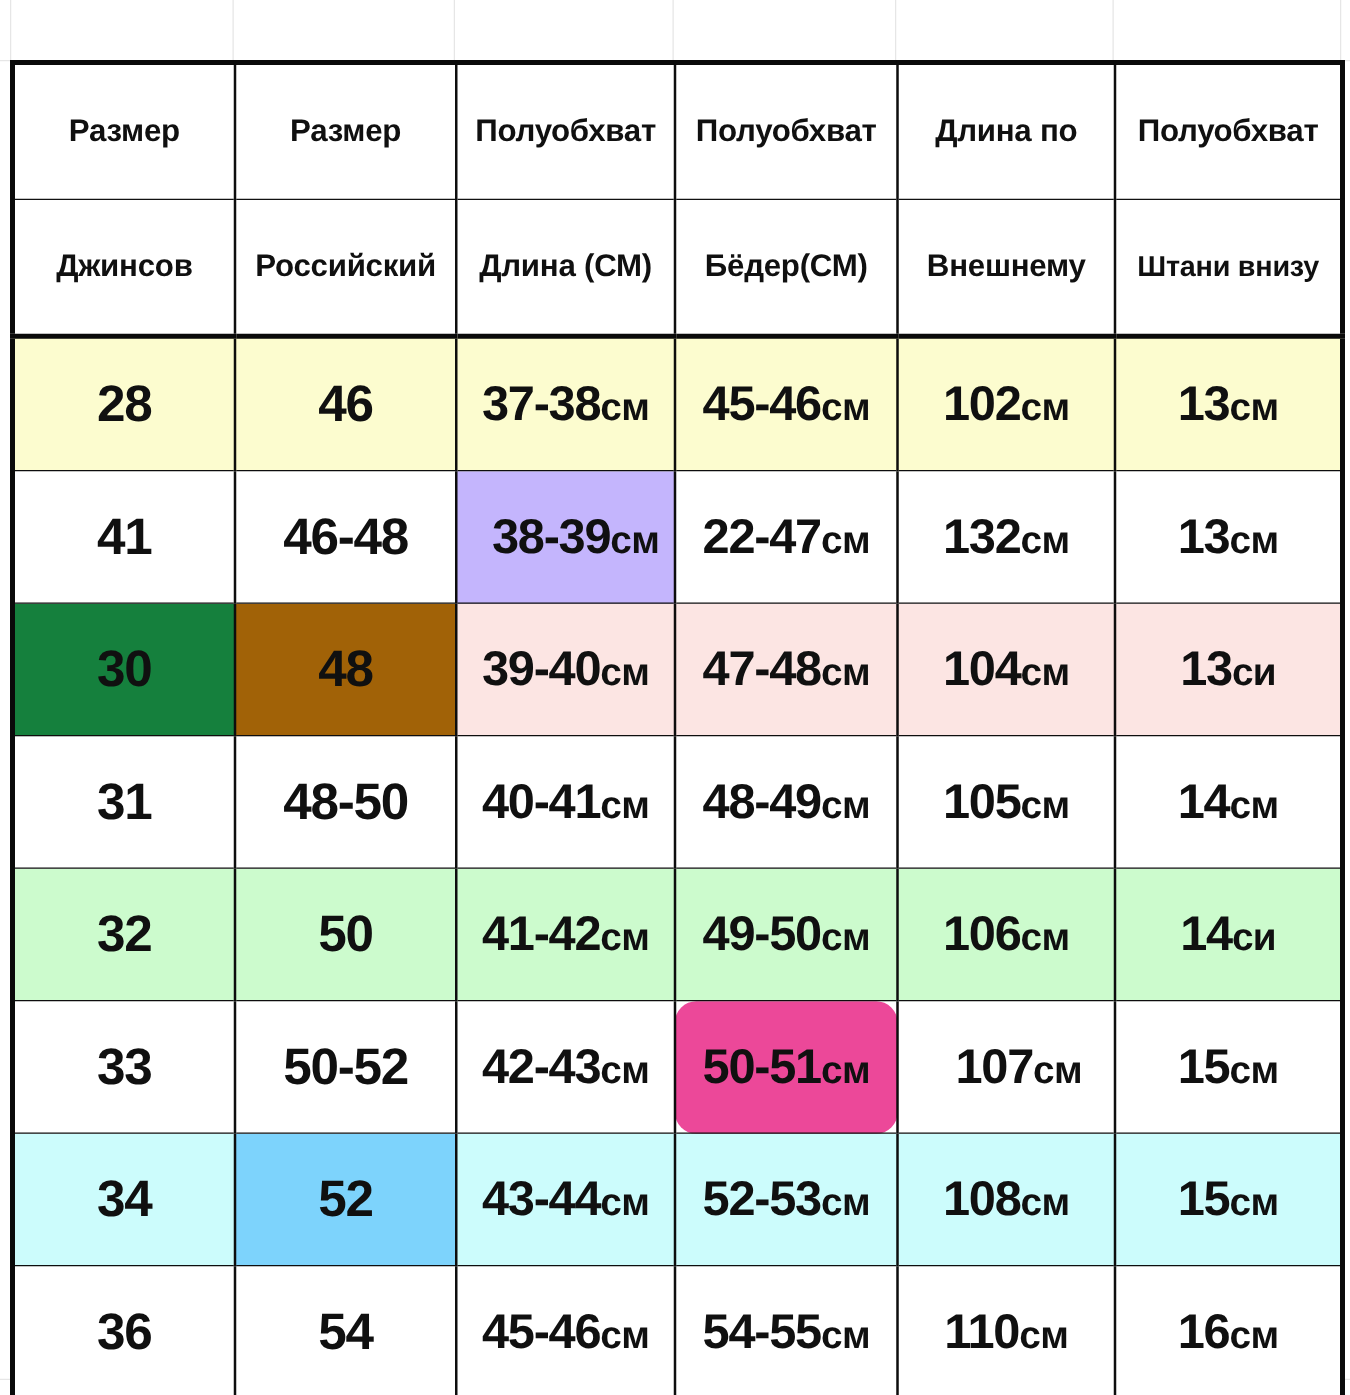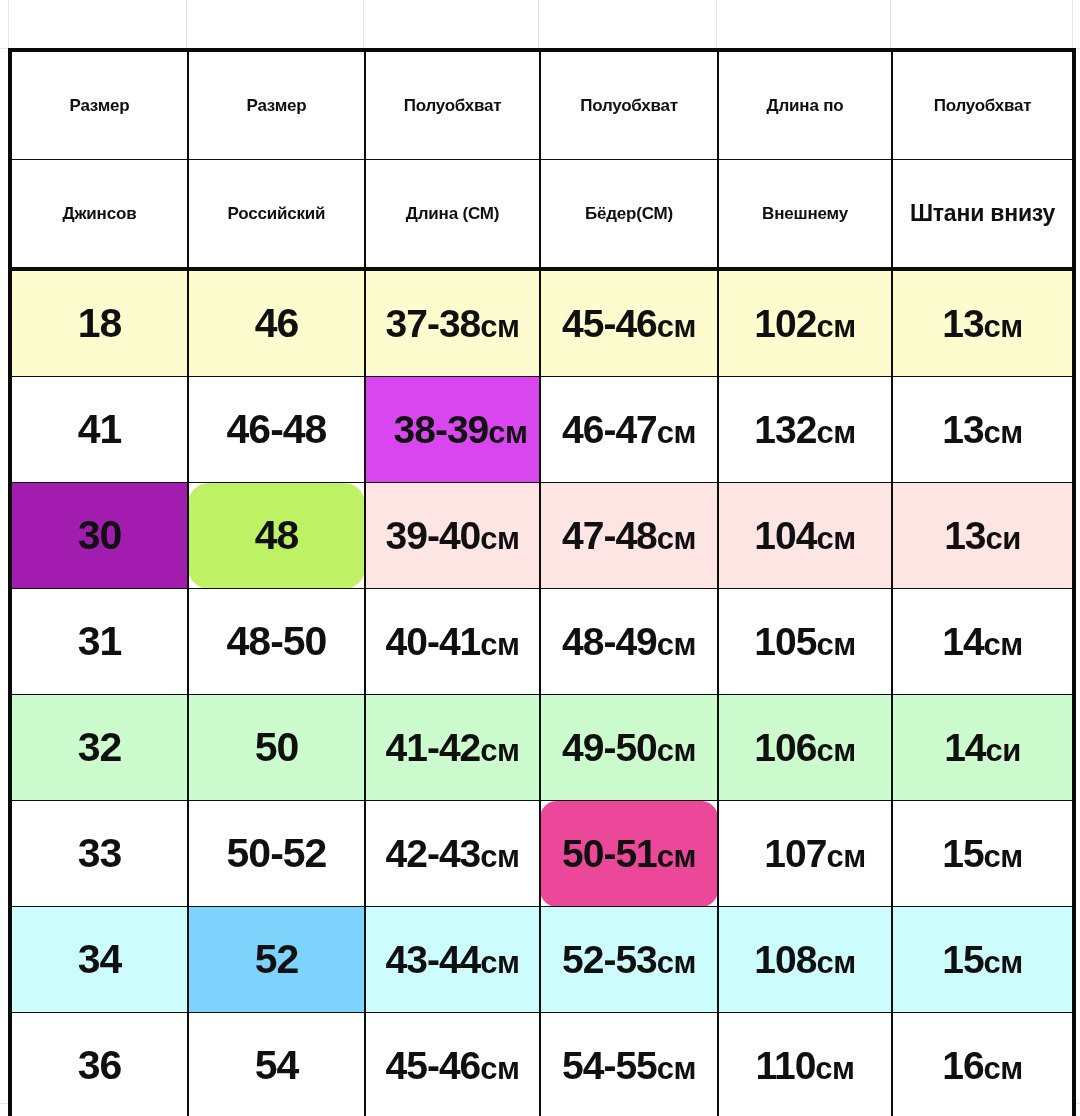--- a/index.html
+++ b/index.html
@@ -65,21 +65,21 @@
   
   col.c1 { width: 178px; }
   col.c2 { width: 177px; }
   col.c3 { width: 175px; }
   col.c4 { width: 178px; }
   col.c5 { width: 174px; }
   col.c6 { width: 182px; }
 
   
   tr.head-row td {
-    font-size: 17px;
+    font-size: 25px;
     font-weight: bold;
     letter-spacing: -0.2px;
     height: 107px;
     border-left-width: 2px;
     border-right-width: 2px;
   }
   tr.head-row-1 td { border-bottom: 1px solid #111; }
   tr.head-row-2 td { border-top: 1px solid #111; border-bottom: 4px solid #0a0a0a; }
   tr.head-row td.narrow-head { font-size: 23px; }
 
@@ -134,38 +134,38 @@
         </tr>
         <tr class="head-row head-row-2">
           <td>Джинсов</td>
           <td>Российский</td>
           <td>Длина (СМ)</td>
           <td>Бёдер(СМ)</td>
           <td>Внешнему</td>
           <td class="narrow-head">Штани внизу</td>
         </tr>
         <tr class="data-row">
-          <td class="num-cell" style="background: rgb(252, 252, 207);">18</td>
+          <td class="num-cell" style="background: rgb(252, 252, 207);">28</td>
           <td class="num-cell" style="background: rgb(252, 252, 207);">46</td>
           <td style="background: rgb(252, 252, 207);"><span>37-38</span><span class="unit">см</span></td>
           <td style="background: rgb(252, 252, 207);"><span>45-46</span><span class="unit">см</span></td>
           <td style="background: rgb(252, 252, 207);"><span>102</span><span class="unit">см</span></td>
           <td style="background: rgb(252, 252, 207);"><span>13</span><span class="unit">см</span></td>
         </tr>
         <tr class="data-row">
           <td class="num-cell" style="background: rgb(255, 255, 255);">41</td>
           <td class="num-cell" style="background: rgb(255, 255, 255);">46-48</td>
-          <td style="background: #d946ef; padding-left: 16px;"><span>38-39</span><span class="unit">см</span></td>
-          <td style="background: rgb(255, 255, 255);"><span>46-47</span><span class="unit">см</span></td>
+          <td style="background: #c4b5fd; padding-left: 16px;"><span>38-39</span><span class="unit">см</span></td>
+          <td style="background: rgb(255, 255, 255);"><span>22-47</span><span class="unit">см</span></td>
           <td style="background: rgb(255, 255, 255);"><span>132</span><span class="unit">см</span></td>
           <td style="background: rgb(255, 255, 255);"><span>13</span><span class="unit">см</span></td>
         </tr>
         <tr class="data-row">
-          <td class="num-cell" style="background: #a21caf;">30</td>
-          <td class="num-cell" style="background: #bef264; border-radius: 21px;">48</td>
+          <td class="num-cell" style="background: #15803d;">30</td>
+          <td class="num-cell" style="background: #a16207;">48</td>
           <td style="background: rgb(252, 229, 227);"><span>39-40</span><span class="unit">см</span></td>
           <td style="background: rgb(252, 229, 227);"><span>47-48</span><span class="unit">см</span></td>
           <td style="background: rgb(252, 229, 227);"><span>104</span><span class="unit">см</span></td>
           <td style="background: rgb(252, 229, 227);"><span>13</span><span class="unit">си</span></td>
         </tr>
         <tr class="data-row">
           <td class="num-cell" style="background: rgb(255, 255, 255);">31</td>
           <td class="num-cell" style="background: rgb(255, 255, 255);">48-50</td>
           <td style="background: rgb(255, 255, 255);"><span>40-41</span><span class="unit">см</span></td>
           <td style="background: rgb(255, 255, 255);"><span>48-49</span><span class="unit">см</span></td>

